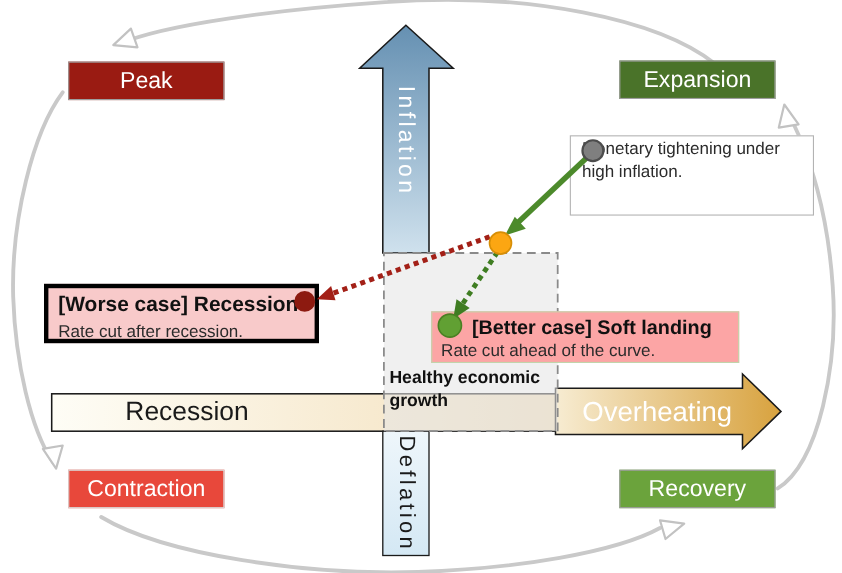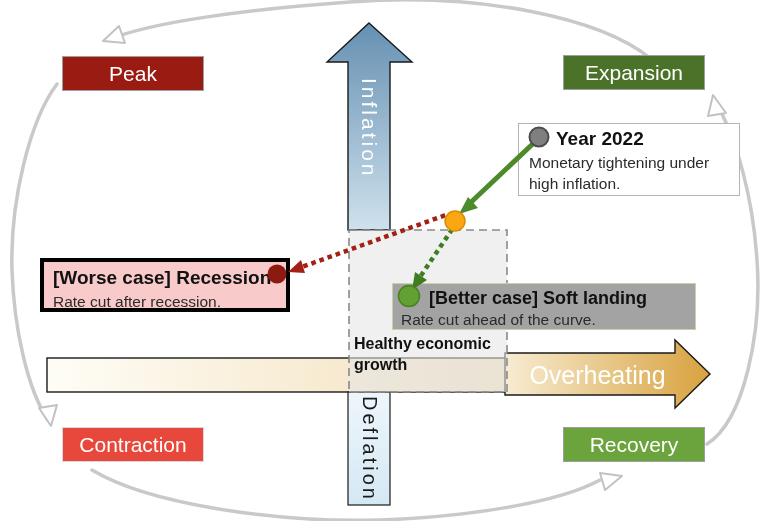--- a/index.html
+++ b/index.html
@@ -38,21 +38,21 @@
   }
 
   
   .ann{position:absolute;box-sizing:border-box;color:#111;}
   .ann .ttl{font-weight:bold;font-size:19px;line-height:24px;color:#111;white-space:nowrap;padding-top:3px;}
   .ann .bd{font-size:15.5px;line-height:21px;color:#2b2b2b;padding:1px 6px 16px 10px;}
   #ann-year{left:518px;top:123px;width:222px;height:73px;background:#fff;border:1px solid #b3b3b3;}
   #ann-year .ttl{padding-left:37px;}
   #ann-current{left:442px;top:205px;width:297px;height:67px;background:#fff;border:1px solid #c0c0c0;}
   #ann-current .ttl{padding-left:55px;}
-  #ann-better{left:392px;top:283px;width:304px;height:47px;background:#a3a3a3;border:1px solid #c2d4ab;}
+  #ann-better{left:392px;top:283px;width:280px;height:47px;background:#fca5a5;border:1px solid #c2d4ab;}
   #ann-better .ttl{padding-left:36px;font-size:18px;line-height:22px;}
   #ann-better .bd{line-height:20px;padding-left:8px;}
   #ann-worse{left:40px;top:258px;width:250px;height:54px;background:#f8caca;border:4px solid #000000;}
   #ann-worse .ttl{padding-left:9px;line-height:25px;}
   #ann-worse .bd{padding-left:9px;}
 
   
   #zone-label{
     position:absolute;left:354px;top:333px;width:152px;
     font-weight:bold;font-size:16px;line-height:21px;color:#111;
@@ -115,26 +115,26 @@
     </div>
     <div class="qbox" id="q-contraction">
       <span>Contraction</span>
     </div>
     <div class="qbox" id="q-recovery">
       <span>Recovery</span>
     </div>
 
     <div class="vlabel" id="lbl-inflation">Inflation</div>
     <div class="vlabel" id="lbl-deflation">Deflation</div>
+    <div id="lbl-recession">Recession</div>
     <div id="lbl-overheating">Overheating</div>
 
     <div id="zone-label">Healthy economic growth</div>
 
     <div class="ann" id="ann-year">
-      <div class="ttl">Year 2022</div>
       <div class="bd">Monetary tightening under high inflation.</div>
     </div>
 
 
     <div class="ann" id="ann-better">
       <div class="ttl">[Better case] Soft landing</div>
       <div class="bd">Rate cut ahead of the curve.</div>
     </div>
 
     <div class="ann" id="ann-worse">

